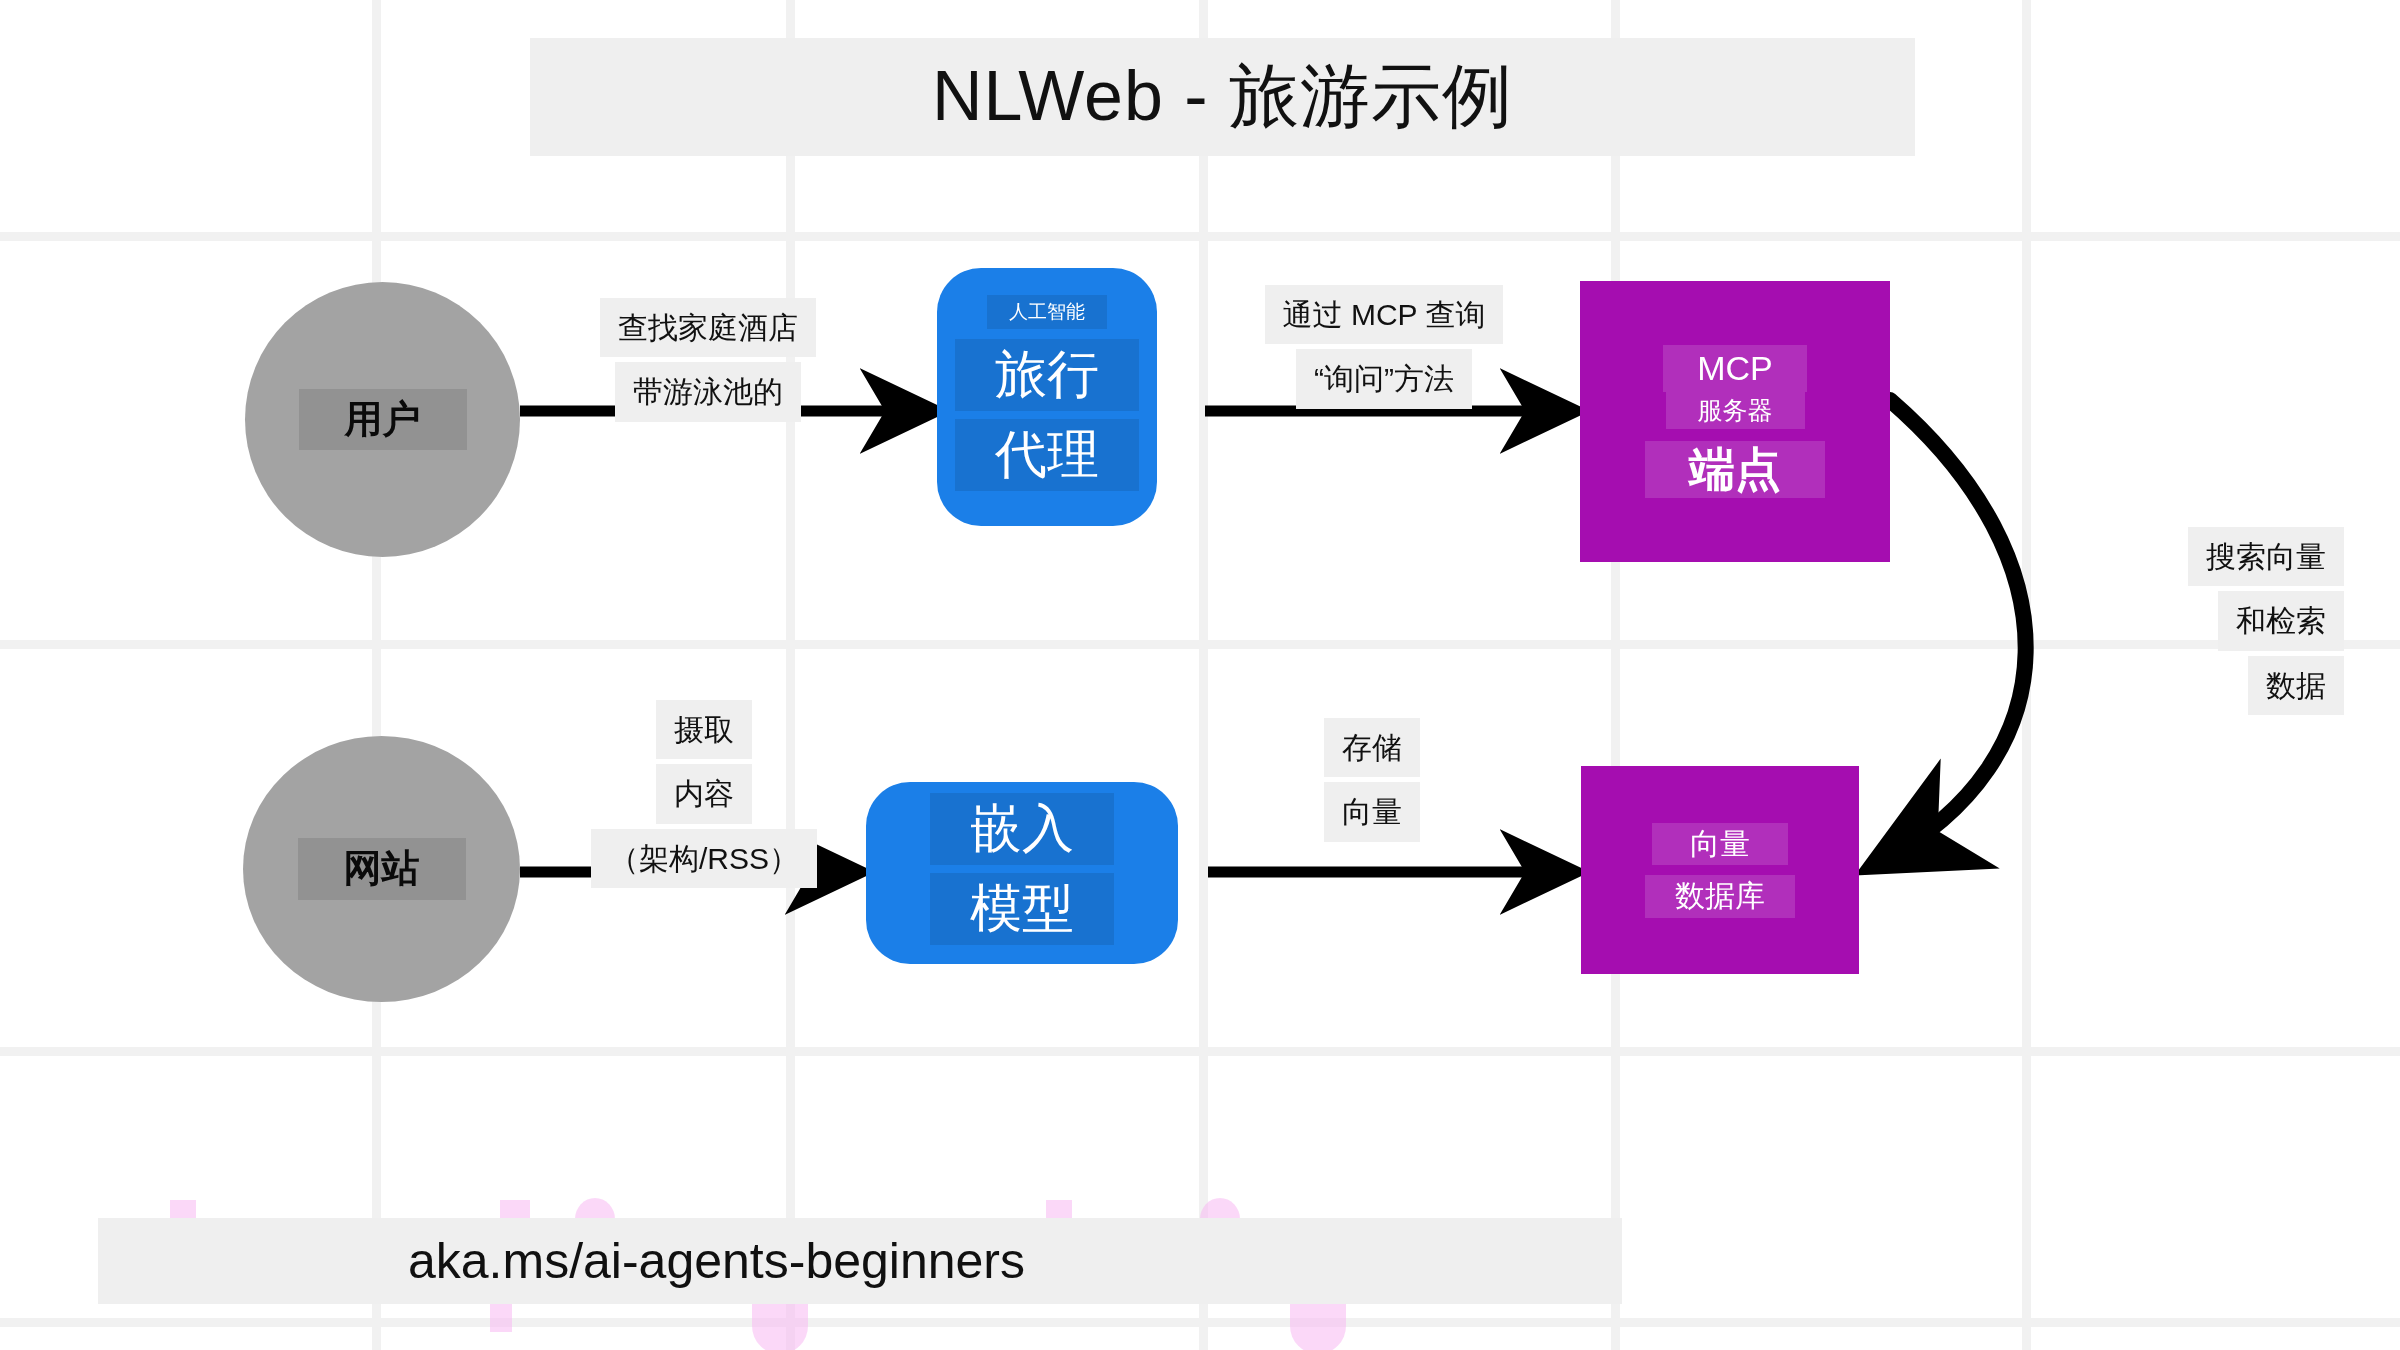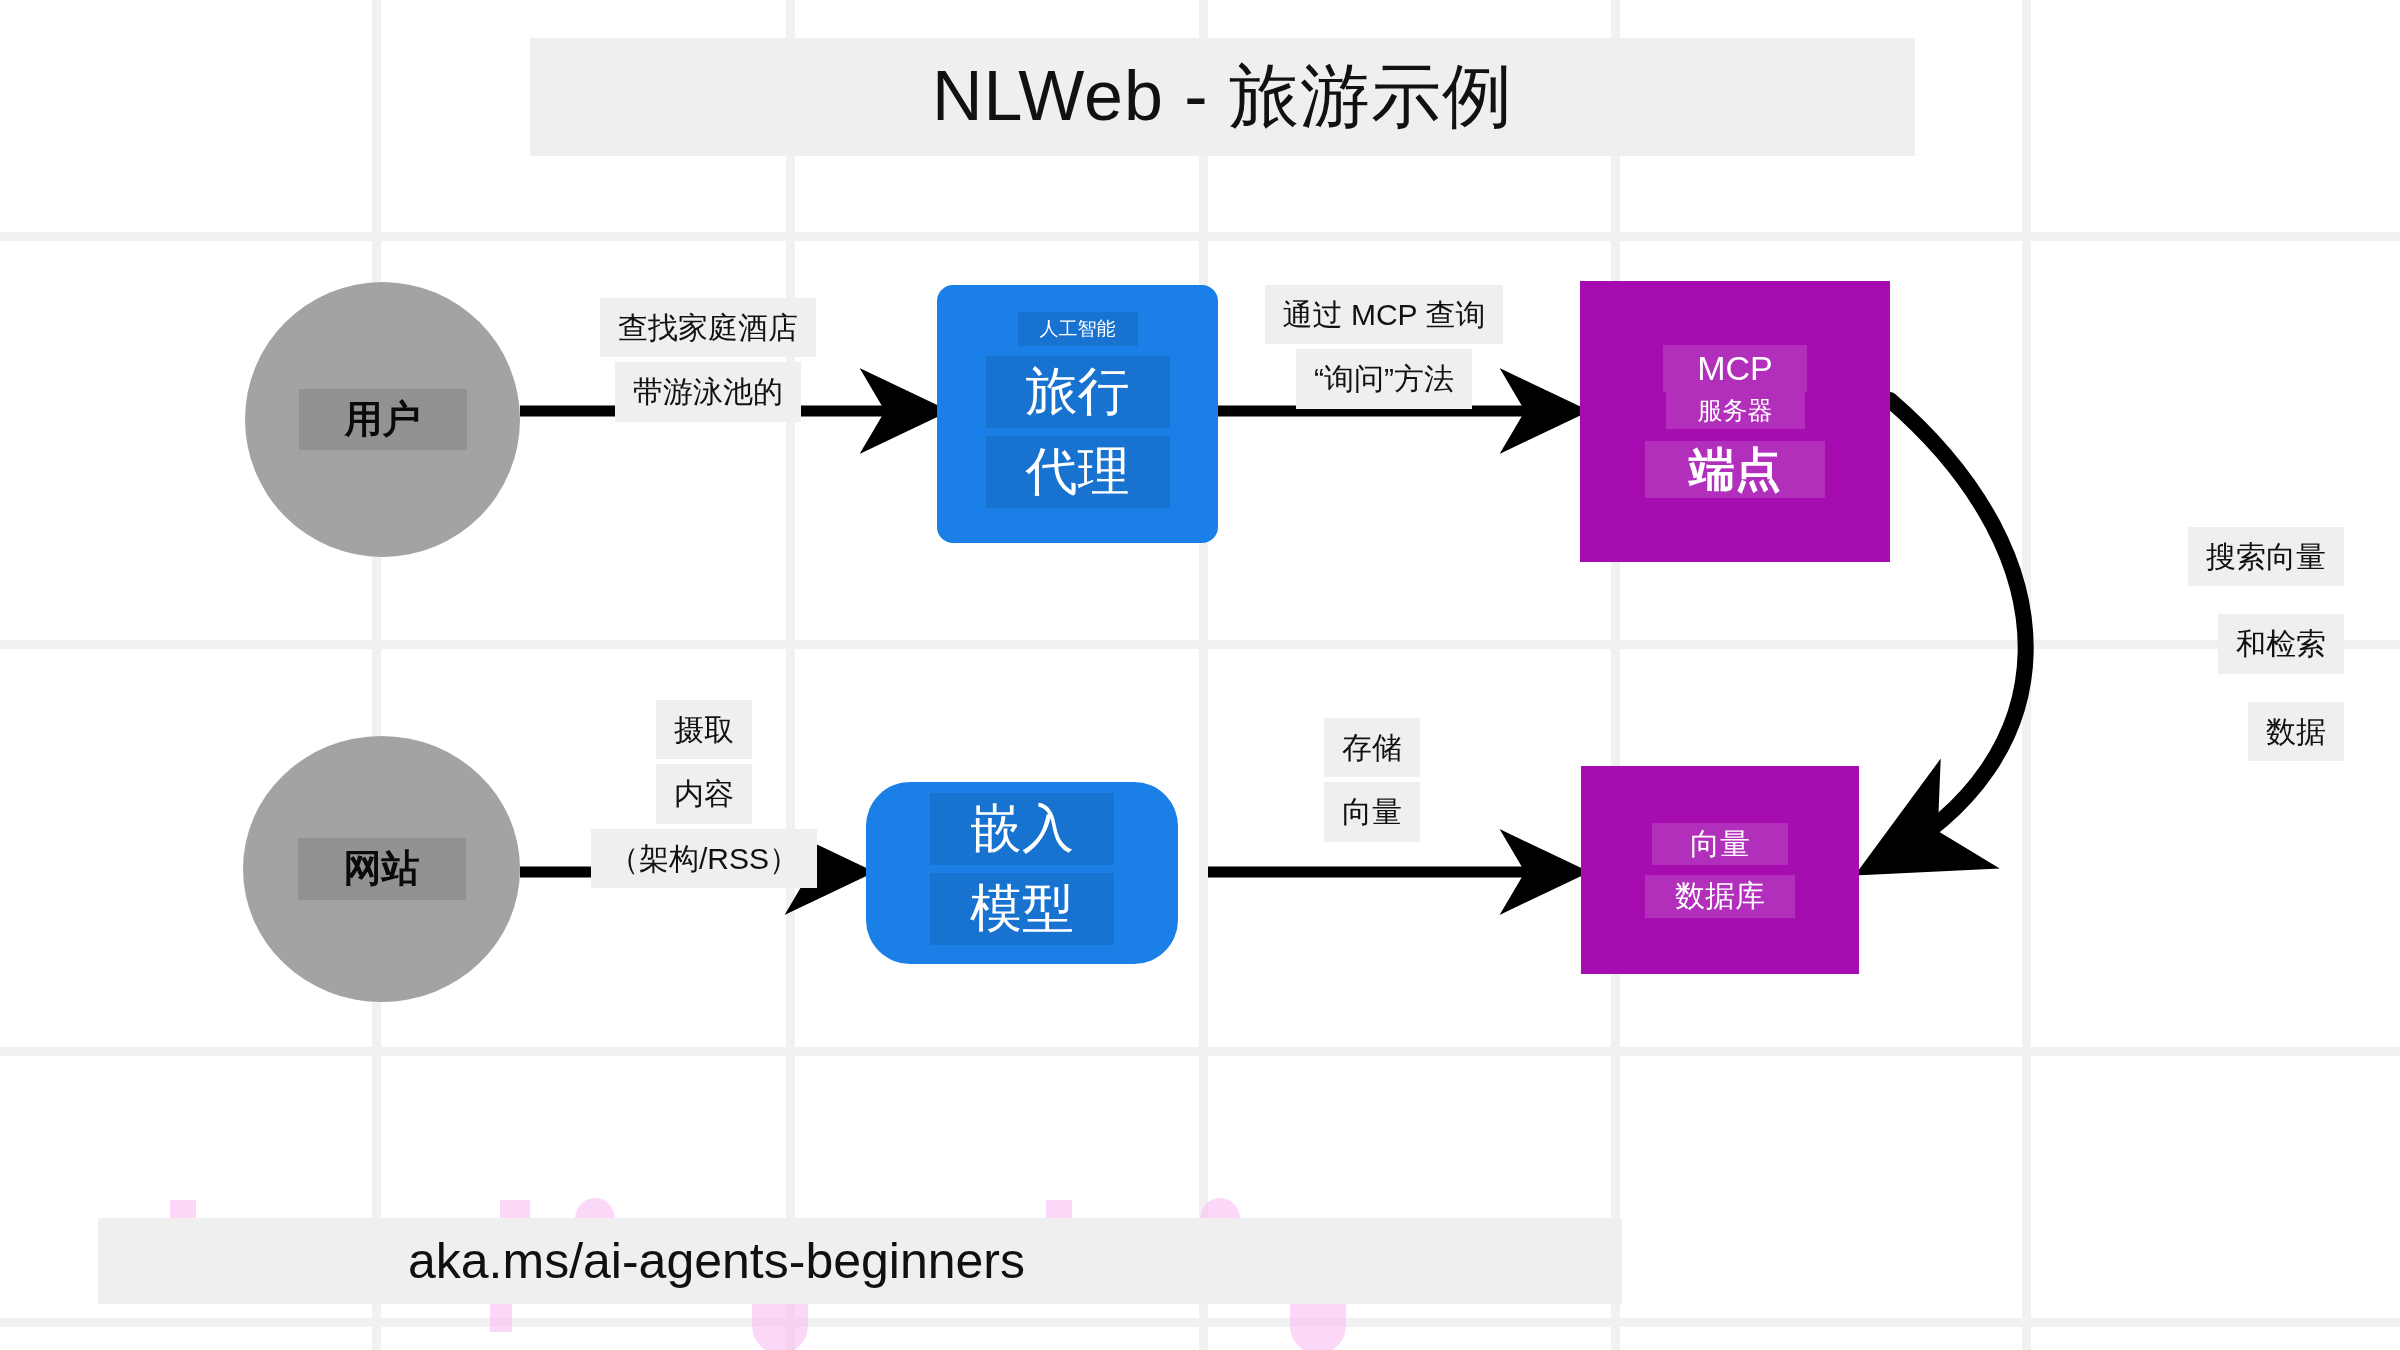--- a/index.html
+++ b/index.html
@@ -167,21 +167,21 @@
 
     <path d="M520 872 L855 872" stroke="#000000" stroke-width="11" fill="none" marker-end="url(#ah)"></path>
 
     <path d="M1208 872 L1570 872" stroke="#000000" stroke-width="11" fill="none" marker-end="url(#ah)"></path>
   </svg>
 
   <div class="node circle-node" style="left:245px; top:282px; width:275px; height:275px;">
     <span class="chip">用户</span>
   </div>
 
-  <div class="node blue-node" style="left:937px; top:285px; width:281px; height:258px;border-radius:16px;">
+  <div class="node blue-node" style="left:937px; top:268px; width:220px; height:258px;">
     <span class="chip small">人工智能</span>
     <span class="chip big">旅行</span>
     <span class="chip big">代理</span>
   </div>
 
   <div class="node purple-node" style="left:1580px; top:281px; width:310px; height:281px;">
     <span class="chip m">MCP</span>
     <span class="chip s">服务器</span>
     <span class="chip xl">端点</span>
   </div>
@@ -203,21 +203,21 @@
   <div class="edge-label align-center" style="left:513px; top:298px; width:390px;">
     <span class="line">查找家庭酒店</span>
     <span class="line">带游泳池的</span>
   </div>
 
   <div class="edge-label align-center" style="left:1234px; top:285px; width:300px;">
     <span class="line">通过 MCP 查询</span>
     <span class="line">“询问”方法</span>
   </div>
 
-  <div class="edge-label align-right" style="left:2028px; top:527px; width:316px;gap:23px;">
+  <div class="edge-label align-right" style="left:2028px; top:527px; width:316px;">
     <span class="line">搜索向量</span>
     <span class="line">和检索</span>
     <span class="line">数据</span>
   </div>
 
   <div class="edge-label align-center" style="left:584px; top:700px; width:240px;">
     <span class="line">摄取</span>
     <span class="line">内容</span>
     <span class="line">（架构/RSS）</span>
   </div>

